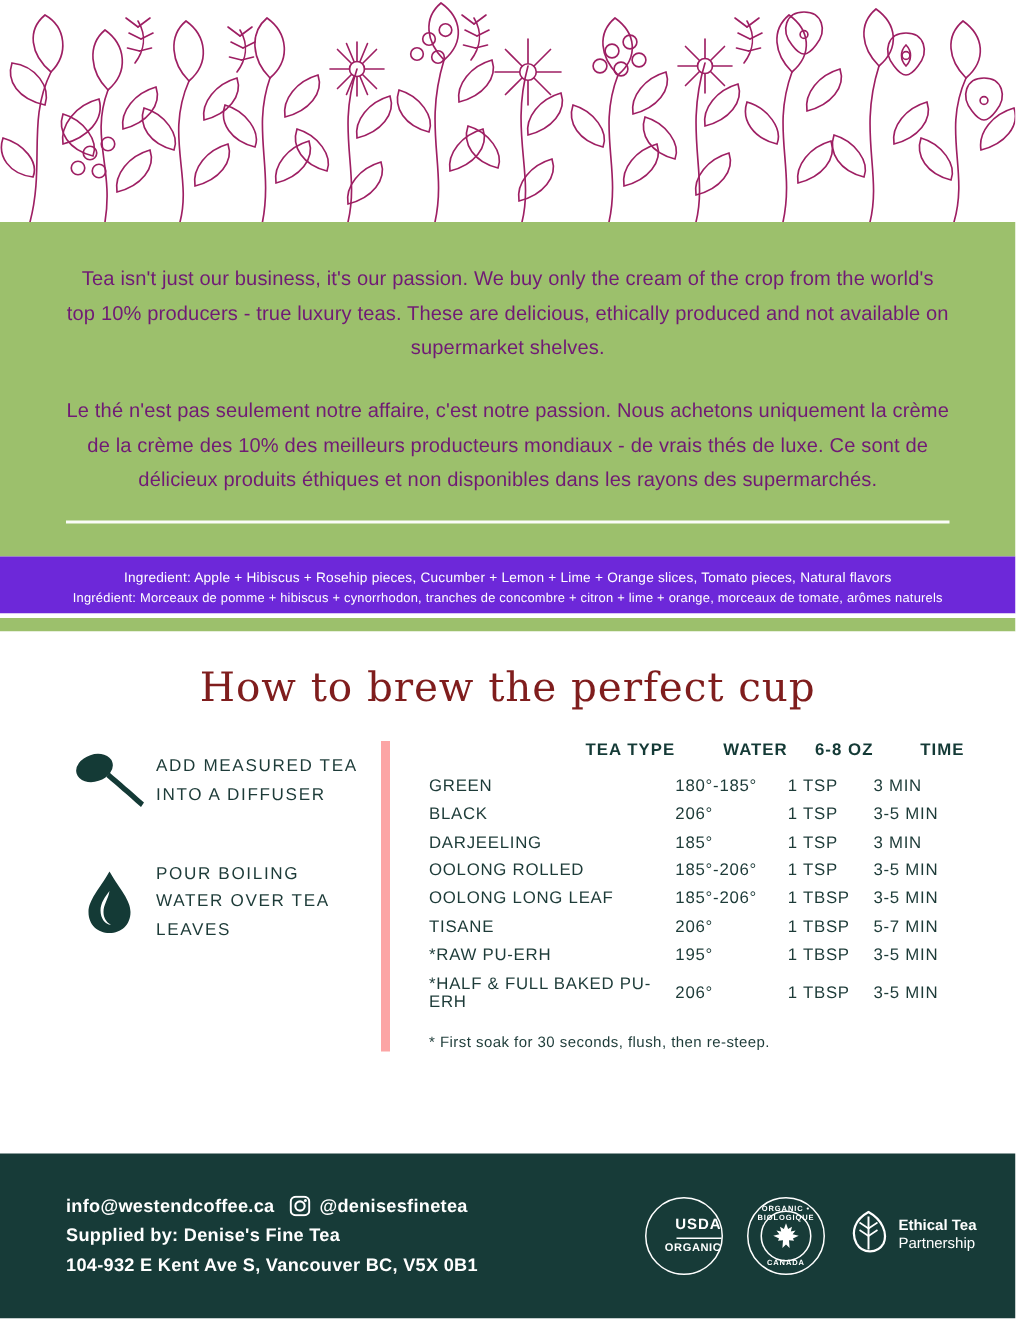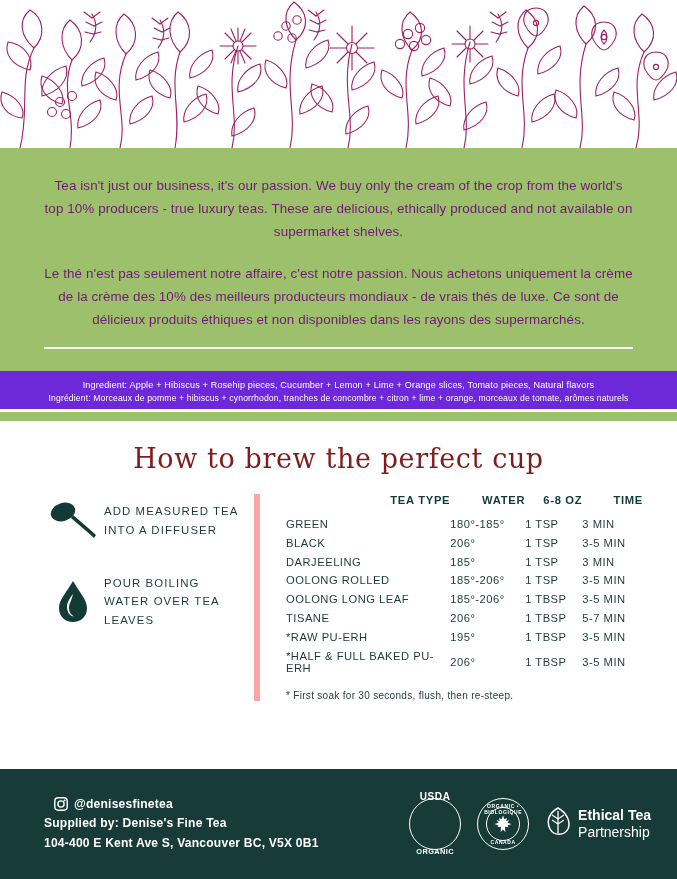--- a/index.html
+++ b/index.html
@@ -181,26 +181,25 @@
     align-items: center;
     gap: 16px;
   }
   .badge-circle {
     width: 52px;
     height: 52px;
     border-radius: 50%;
     border: 1.4px solid #ffffff;
     display: flex;
     flex-direction: column;
-    align-items: center;
+    align-items: flex-end;
     justify-content: center;
     color: #ffffff;
     text-align: center;
     line-height: 1.05;
-    gap: 21px;
   }
   .badge-circle .b1 { font-size: 10px; font-weight: bold; letter-spacing: 0.6px; }
   .badge-circle .b2 { font-size: 7.4px; font-weight: bold; letter-spacing: 0.4px; }
   .badge-circle .brule { width: 30px; height: 1px; background: #ffffff; margin: 2px 0; }
   .badge-ring {
     width: 52px; height: 52px; border-radius: 50%;
     border: 1.4px solid #ffffff; position: relative;
     color: #ffffff; display: flex; align-items: center; justify-content: center;
   }
   .badge-ring .inner {
@@ -209,21 +208,21 @@
   }
   .badge-ring .arc-top, .badge-ring .arc-bot {
     position: absolute; width: 100%; text-align: center;
     font-size: 5px; letter-spacing: 0.6px; font-weight: bold;
   }
   .badge-ring .arc-top { top: 4px; }
   .badge-ring .arc-bot { bottom: 4px; }
   .etp {
     display: flex; align-items: center; color: #ffffff; gap: 7px;
   }
-  .etp-text { font-size: 14px; line-height: 1.2; }
+  .etp-text { font-size: 10px; line-height: 1.2; }
   .etp-text .l1 { font-weight: bold; }
   .etp-text .l2 { font-weight: normal; }
 </style>
 </head>
 <body>
 
 <div class="page">
 
   <div class="floral">
     <svg width="677" height="148" viewBox="0 0 677 148" aria-hidden="true">
@@ -498,34 +497,35 @@
           </tbody>
         </table>
         <div class="footnote">* First soak for 30 seconds, flush, then re-steep.</div>
       </div>
     </div>
   </div>
 
   <div class="footer">
     <div class="footer-left">
       <div class="footer-line">
+        <span>info@westendcoffee.ca</span>
         <span class="ig-icon">
           <svg width="14" height="14" viewBox="0 0 14 14" aria-hidden="true">
             <rect x="0.8" y="0.8" width="12.4" height="12.4" rx="3.4" fill="none" stroke="#ffffff" stroke-width="1.4"></rect>
             <circle cx="7" cy="7" r="3.1" fill="none" stroke="#ffffff" stroke-width="1.4"></circle>
             <circle cx="10.6" cy="3.4" r="1" fill="#ffffff"></circle>
           </svg>
         </span>
         <span>@denisesfinetea</span>
       </div>
       <div class="footer-line">
         <span>Supplied by: Denise's Fine Tea</span>
       </div>
       <div class="footer-line">
-        <span>104-400 E Kent Ave S, Vancouver BC, V5X 0B1</span>
+        <span>104-932 E Kent Ave S, Vancouver BC, V5X 0B1</span>
       </div>
     </div>
 
     <div class="badges">
       <div class="badge-circle">
         <span class="b1">USDA</span>
         <span class="brule"></span>
         <span class="b2">ORGANIC</span>
       </div>
 

